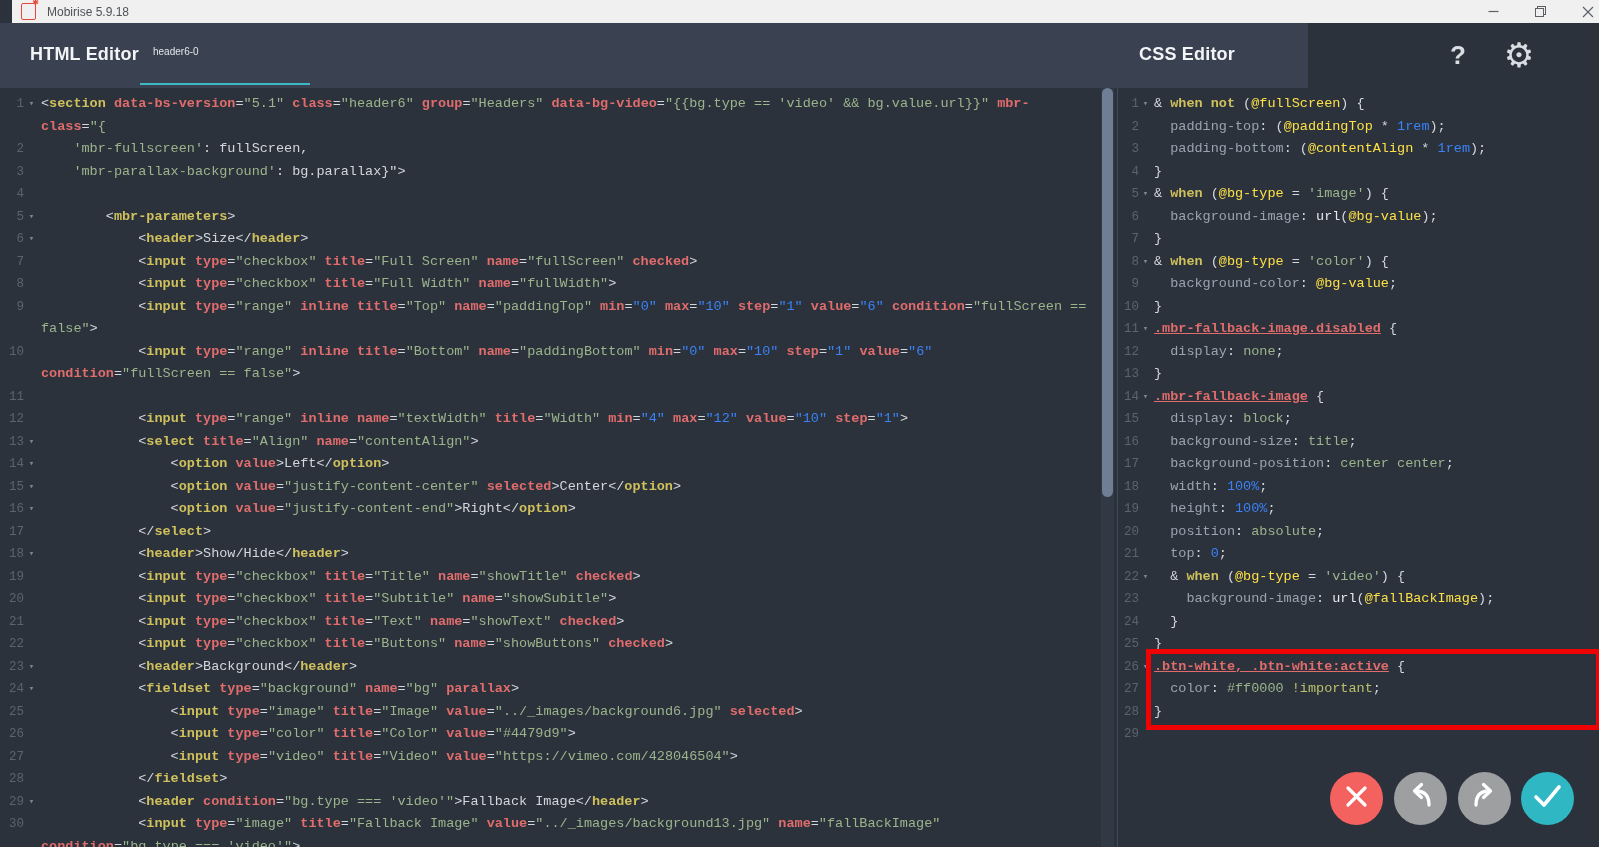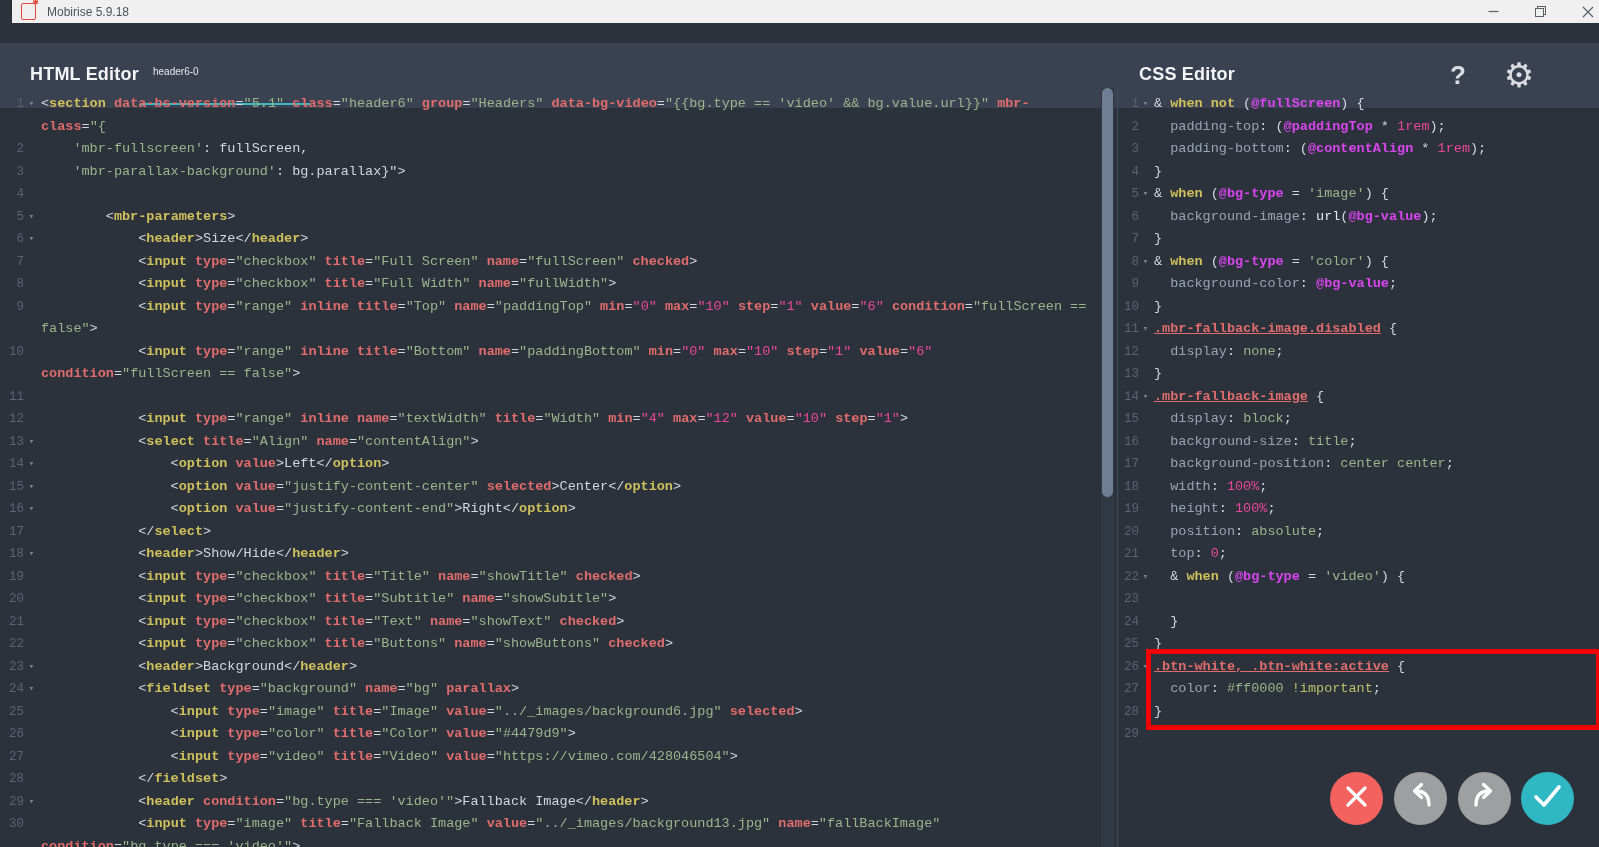--- a/index.html
+++ b/index.html
@@ -9,21 +9,21 @@
     -webkit-font-smoothing:antialiased;
   }
   
   .titlebar{position:absolute;left:12px;top:0;width:1599px;height:23px;background:#f0f0f0;display:flex;align-items:center;}
   .logo{position:relative;width:13px;height:15px;margin-left:9px;border:1.5px solid #e2493a;border-radius:2px;flex:none;}
   .logo:after{content:"✱";position:absolute;right:-4px;top:-6px;font-size:8px;color:#e2493a;}
   .titlebar-text{margin-left:11px;font-size:12px;color:#4e5358;}
   .win-controls{margin-left:auto;display:flex;height:23px;}
   .win-btn{width:47px;height:23px;display:flex;align-items:center;justify-content:center;color:#5d6166;}
   
-  .appbar{position:absolute;left:0;top:23px;width:1599px;height:65px;background:#3a4150;margin-top:20px;}
+  .appbar{position:absolute;left:0;top:23px;width:1308px;height:65px;background:#3a4150;}
   .hlabel{position:absolute;top:21px;font-size:18px;font-weight:700;color:#f2f4f6;letter-spacing:.2px;}
   .label-html{left:30px;}
   .label-css{left:1139px;}
   .tab{position:absolute;left:140px;top:0;width:170px;height:65px;cursor:pointer;}
   .tab-label{position:absolute;left:13px;top:23px;font-size:10px;color:#e4e8ec;}
   .tab-underline{position:absolute;left:0;bottom:3px;width:170px;height:2px;background:#3eb9c4;}
   .help-icon{position:absolute;left:1441px;top:11px;width:34px;height:42px;display:flex;align-items:center;justify-content:center;font-size:26px;font-weight:600;color:#d9dde2;cursor:pointer;}
   .gear-icon{position:absolute;left:1498px;top:10px;width:42px;height:44px;display:flex;align-items:center;justify-content:center;font-size:34px;color:#d9dde2;cursor:pointer;font-family:"DejaVu Sans",sans-serif;}
   
   .editor-area{position:absolute;left:0;top:88px;width:1599px;height:759px;
@@ -36,23 +36,23 @@
   .panel-html .ln{width:20px;}  .panel-html .fold{width:15px;}
   .panel-css  .ln{width:17px;}  .panel-css  .fold{width:13px;}
   .ln{text-align:right;color:#5a6370;font-size:12.5px;}
   .fold{text-align:center;color:#7b8591;font-size:9px;}
   .code{padding-left:2px;}
   
   .c-t{color:#d3d7dc;}
   .c-g{color:#cfc05c;font-weight:700;}
   .c-a{color:#e06c6c;font-weight:700;}
   .c-s{color:#9cb48c;}
-  .c-n{color:#ec4899;}
+  .c-n{color:#3b82f6;}
   .c-k{color:#cfc05c;font-weight:700;margin-top:20px;}
-  .c-v{color:#d946ef;font-weight:700;}
+  .c-v{color:#fde047;font-weight:400;}
   .c-p{color:#9aa4b1;}
   .c-l{color:#9cb48c;}
   .c-e{color:#e06c6c;font-weight:700;text-decoration:underline;}
   .c-i{color:#b9c06a;margin-top:39px;}
   .c-u{color:#e6e9ed;font-weight:400;}
   
   .scroll-track{position:absolute;left:1101px;top:88px;width:13px;height:759px;background:#313944;}
   .scroll-thumb{position:absolute;left:1102px;top:88px;width:11px;height:409px;background:#6f7e95;border-radius:6px;cursor:pointer;}
   .panel-divider{position:absolute;left:1117px;top:88px;width:1px;height:759px;background:#414b57;}
   
@@ -150,21 +150,21 @@
       <div class="crow"><span class="gut"><span class="ln">13</span><span class="fold"></span></span><span class="code"><span class="c-t">}</span></span></div>
       <div class="crow"><span class="gut"><span class="ln">14</span><span class="fold">▾</span></span><span class="code"><span class="c-e">.mbr-fallback-image</span><span class="c-t"> {</span></span></div>
       <div class="crow"><span class="gut"><span class="ln">15</span><span class="fold"></span></span><span class="code"><span class="c-t">  </span><span class="c-p">display</span><span class="c-t">: </span><span class="c-l">block</span><span class="c-t">;</span></span></div>
       <div class="crow"><span class="gut"><span class="ln">16</span><span class="fold"></span></span><span class="code"><span class="c-t">  </span><span class="c-p">background-size</span><span class="c-t">: </span><span class="c-l">title</span><span class="c-t">;</span></span></div>
       <div class="crow"><span class="gut"><span class="ln">17</span><span class="fold"></span></span><span class="code"><span class="c-t">  </span><span class="c-p">background-position</span><span class="c-t">: </span><span class="c-l">center center</span><span class="c-t">;</span></span></div>
       <div class="crow"><span class="gut"><span class="ln">18</span><span class="fold"></span></span><span class="code"><span class="c-t">  </span><span class="c-p">width</span><span class="c-t">: </span><span class="c-n">100%</span><span class="c-t">;</span></span></div>
       <div class="crow"><span class="gut"><span class="ln">19</span><span class="fold"></span></span><span class="code"><span class="c-t">  </span><span class="c-p">height</span><span class="c-t">: </span><span class="c-n">100%</span><span class="c-t">;</span></span></div>
       <div class="crow"><span class="gut"><span class="ln">20</span><span class="fold"></span></span><span class="code"><span class="c-t">  </span><span class="c-p">position</span><span class="c-t">: </span><span class="c-l">absolute</span><span class="c-t">;</span></span></div>
       <div class="crow"><span class="gut"><span class="ln">21</span><span class="fold"></span></span><span class="code"><span class="c-t">  </span><span class="c-p">top</span><span class="c-t">: </span><span class="c-n">0</span><span class="c-t">;</span></span></div>
       <div class="crow"><span class="gut"><span class="ln">22</span><span class="fold">▾</span></span><span class="code"><span class="c-t">  &amp; </span><span class="c-k">when</span><span class="c-t"> (</span><span class="c-v">@bg-type</span><span class="c-t"> = </span><span class="c-s">'video'</span><span class="c-t">) {</span></span></div>
-      <div class="crow"><span class="gut"><span class="ln">23</span><span class="fold"></span></span></div>
+      <div class="crow"><span class="gut"><span class="ln">23</span><span class="fold"></span></span><span class="code"><span class="c-t">    </span><span class="c-p">background-image</span><span class="c-t">: </span><span class="c-u">url</span><span class="c-t">(</span><span class="c-v">@fallBackImage</span><span class="c-t">);</span></span></div>
       <div class="crow"><span class="gut"><span class="ln">24</span><span class="fold"></span></span><span class="code"><span class="c-t">  }</span></span></div>
       <div class="crow"><span class="gut"><span class="ln">25</span><span class="fold"></span></span><span class="code"><span class="c-t">}</span></span></div>
       <div class="crow"><span class="gut"><span class="ln">26</span><span class="fold">▾</span></span><span class="code"><span class="c-e">.btn-white, .btn-white:active</span><span class="c-t"> {</span></span></div>
       <div class="crow"><span class="gut"><span class="ln">27</span><span class="fold"></span></span><span class="code"><span class="c-t">  </span><span class="c-p">color</span><span class="c-t">: </span><span class="c-l">#ff0000</span><span class="c-t"> </span><span class="c-i">!important</span><span class="c-t">;</span></span></div>
       <div class="crow"><span class="gut"><span class="ln">28</span><span class="fold"></span></span><span class="code"><span class="c-t">}</span></span></div>
       <div class="crow"><span class="gut"><span class="ln">29</span><span class="fold"></span></span><span class="code"><span class="c-t"></span></span></div>
     </div>
 </div>
 
 <div class="scroll-track"></div>

